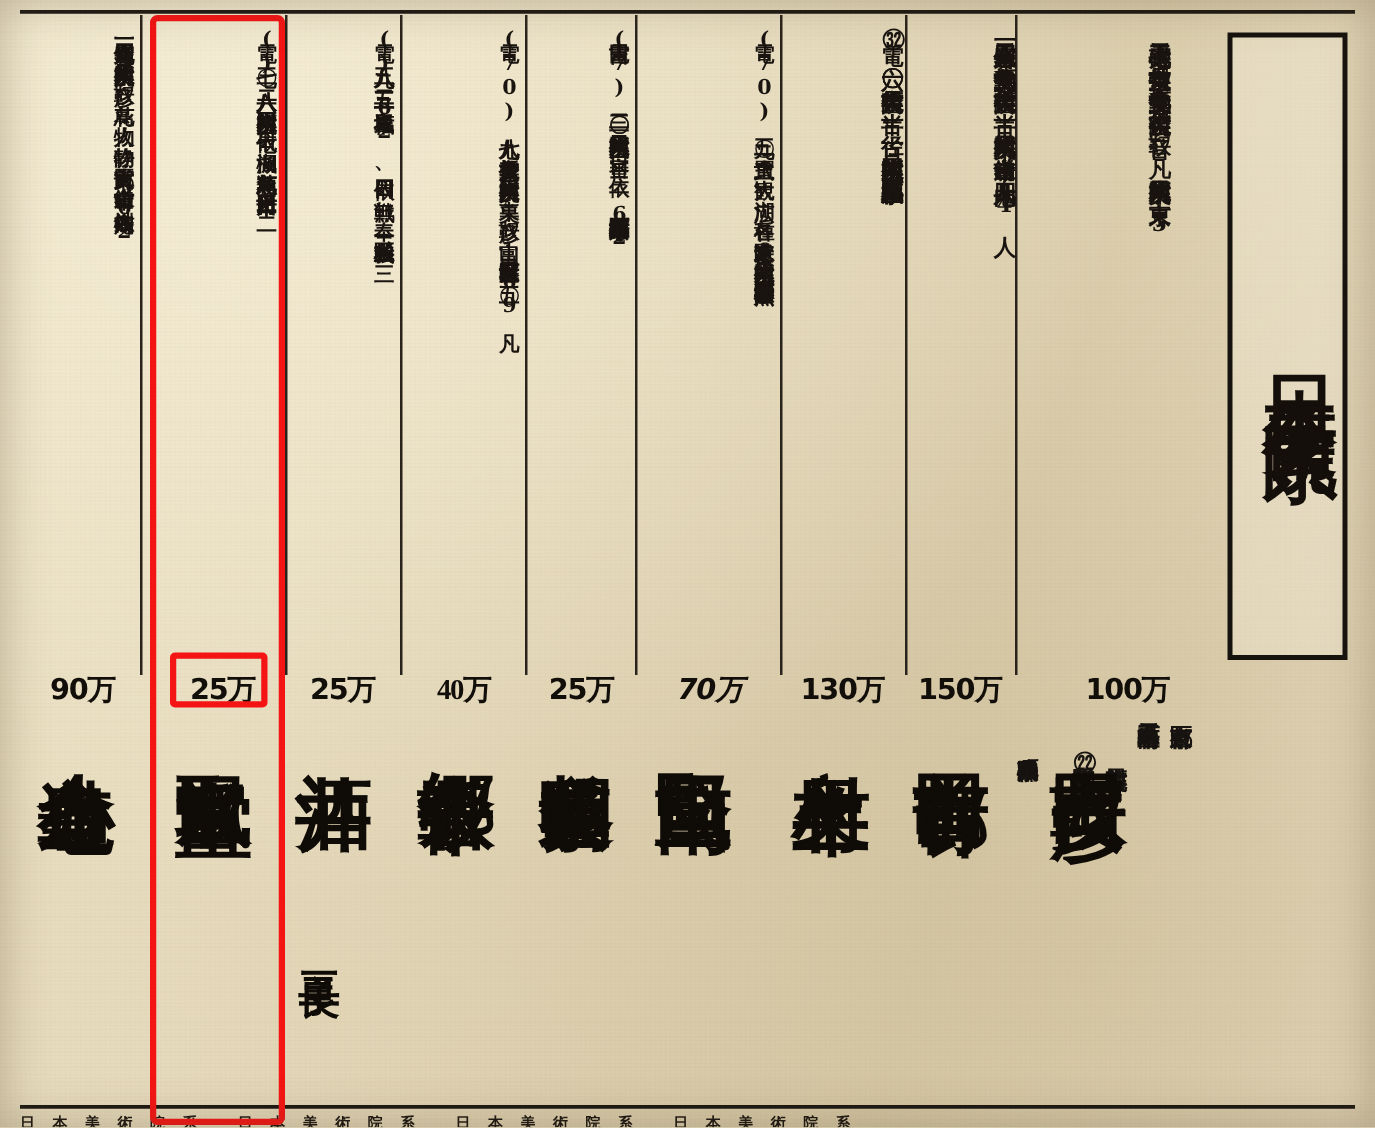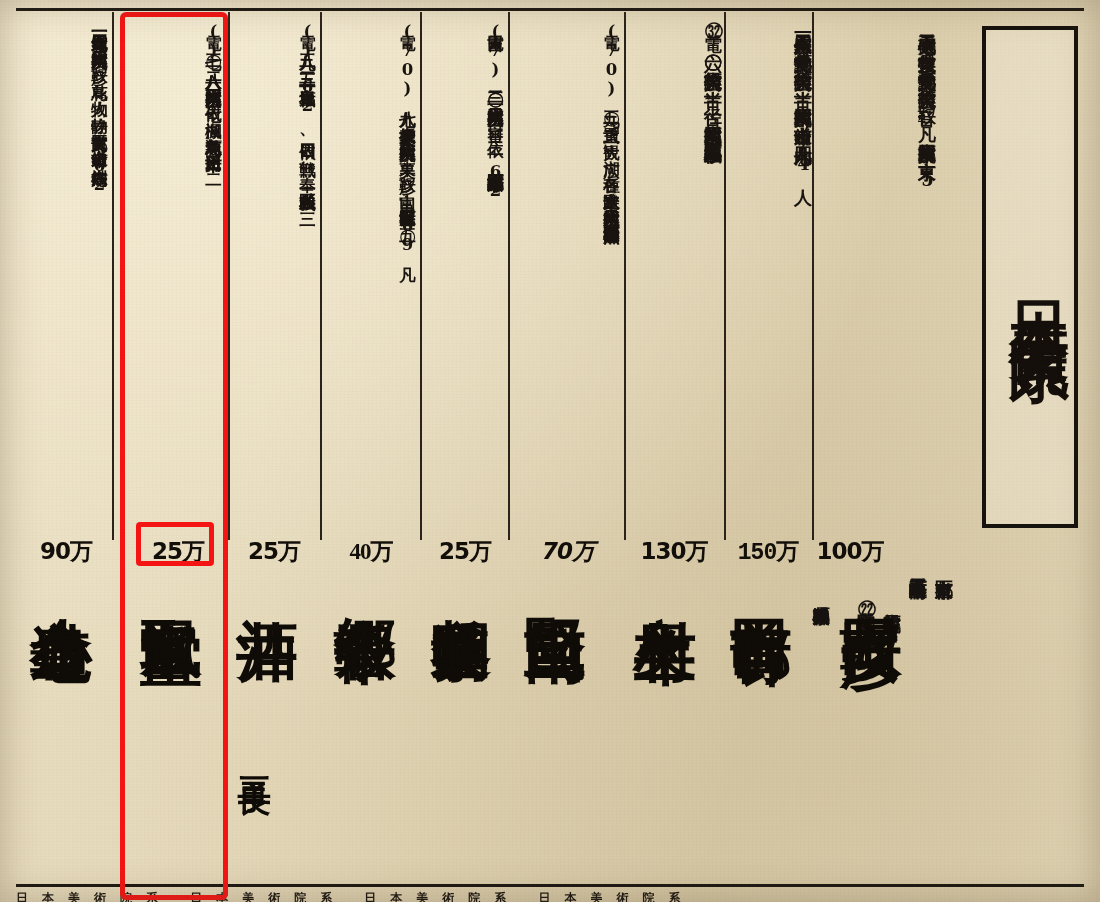--- a/index.html
+++ b/index.html
@@ -223,26 +223,26 @@
   <div class="vsep" style="left:112px;"></div>
   <div class="vsep" style="left:228px;"></div>
   <div class="vsep" style="left:320px;"></div>
   <div class="vsep" style="left:420px;"></div>
   <div class="vsep" style="left:508px;"></div>
   <div class="vsep" style="left:624px;"></div>
   <div class="vsep" style="left:724px;"></div>
   <div class="vsep" style="left:812px;"></div>
 
   <div class="vcol detail" style="left:818px; width:118px;">電大磯二三七　帝室技芸員、文化勲章拝受、芸術院会員　靫音、凡　日本美術院同人　東京75</div>
-  <div class="price" style="left:810px; width:80px;">100万</div>
+  <div class="price" style="left:862px; width:80px;">100万</div>
   <div class="artist" style="left:840px;">安田靫彦</div>
   <div class="artist-note" style="left:812px; top:594px;">神奈川県大磯町東小磯</div>
 
   <div class="vcol detail" style="left:730px; width:82px;">電鎌倉一二八四　文化勲章拝受、芸術院会員、半古、日本美術院同人　鎌倉市山ノ内四八凡七74人</div>
-  <div class="price" style="left:726px; width:84px;font-family:Liberation Mono, monospace;">150万</div>
+  <div class="price" style="left:726px; width:84px;">150万</div>
   <div class="artist" style="left:730px;">前田青邨</div>
 
   <div class="vcol detail" style="left:630px; width:92px;">電㉜六〇〇〇　芸術院会員　半古、古径、日本美術院同人　杉並区永福町二四三凡人</div>
   <div class="price" style="left:628px; width:92px;">130万</div>
   <div class="artist" style="left:634px;">奥村土牛</div>
 
   <div class="vcol detail small" style="left:514px; width:106px;">電(70)三〇九　買上・弐一、大観、広湖、各種、欧米支遊　日本美術院同人　世田谷区岡本町二〇二・熊本六</div>
   <div class="price" style="left:518px; width:100px;font-style:italic;">70万</div>
   <div class="artist" style="left:524px;">堅山南風</div>
 

